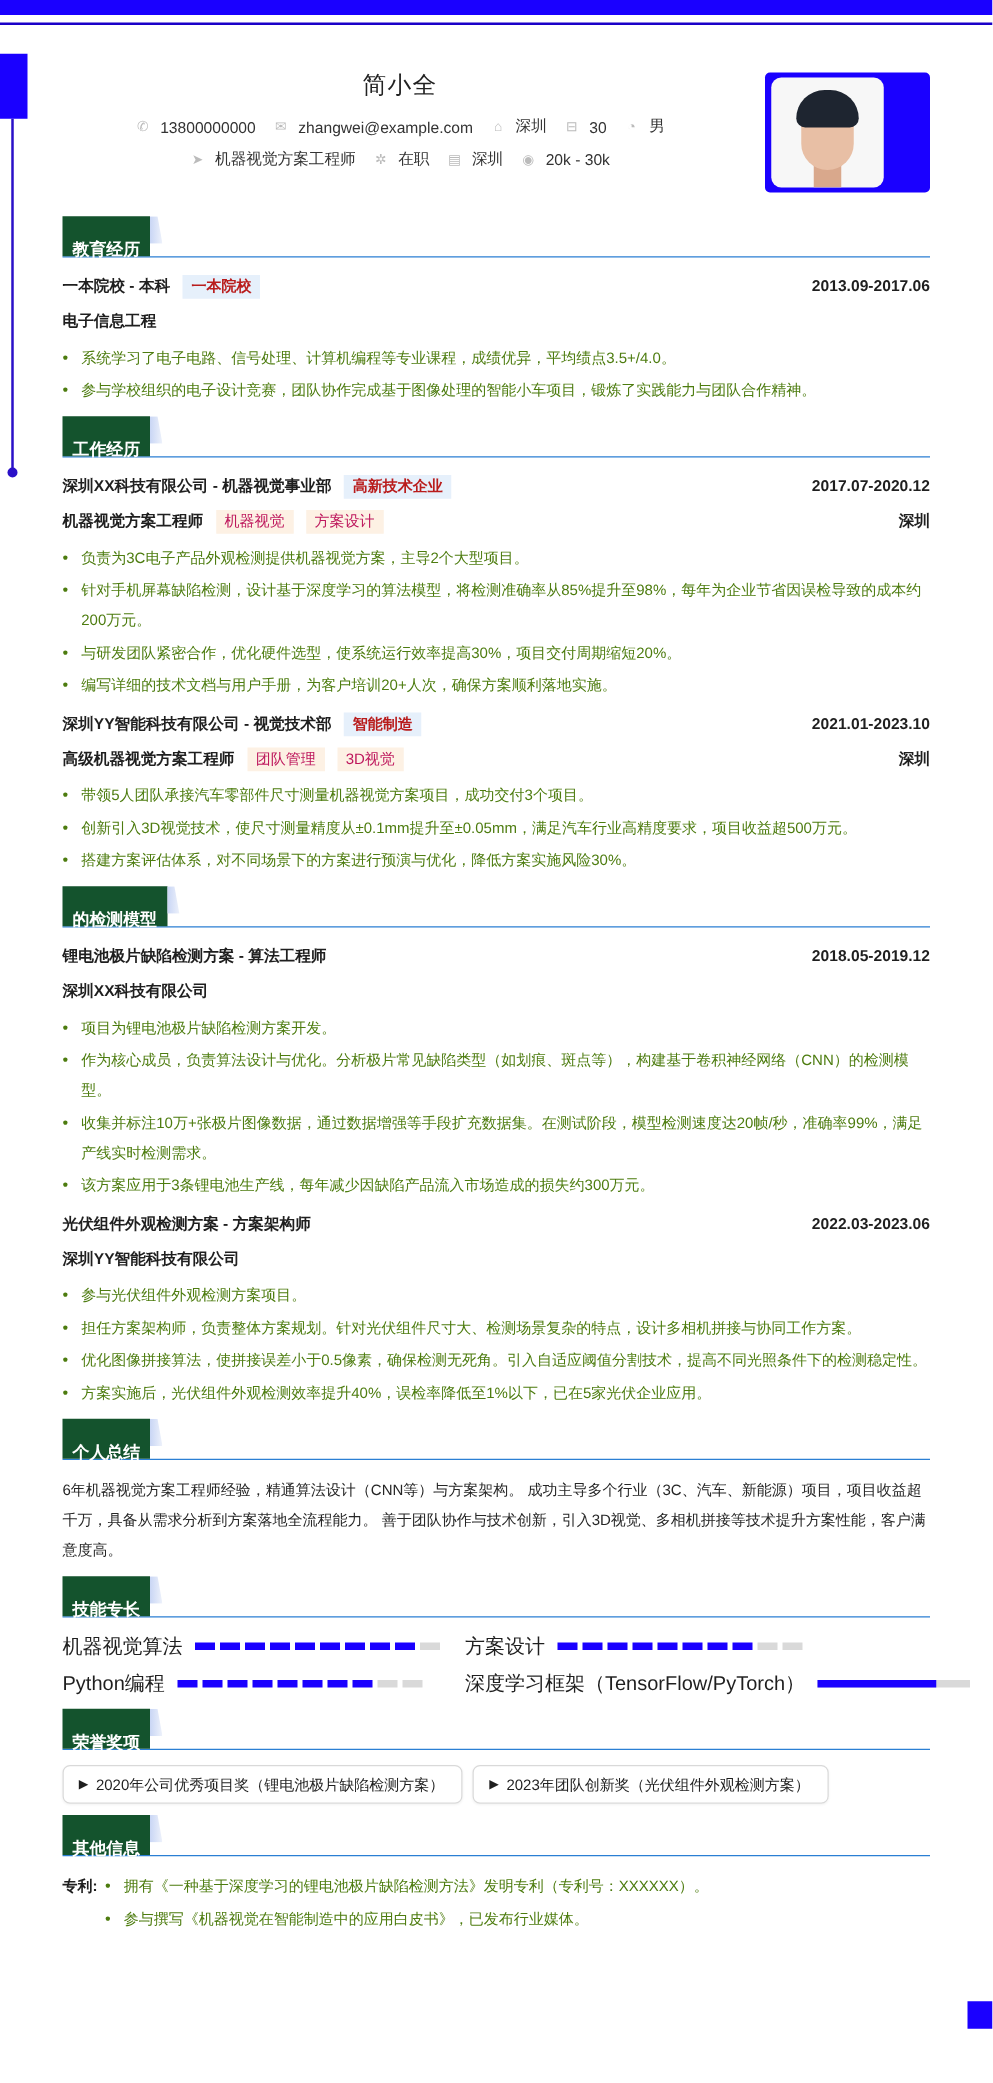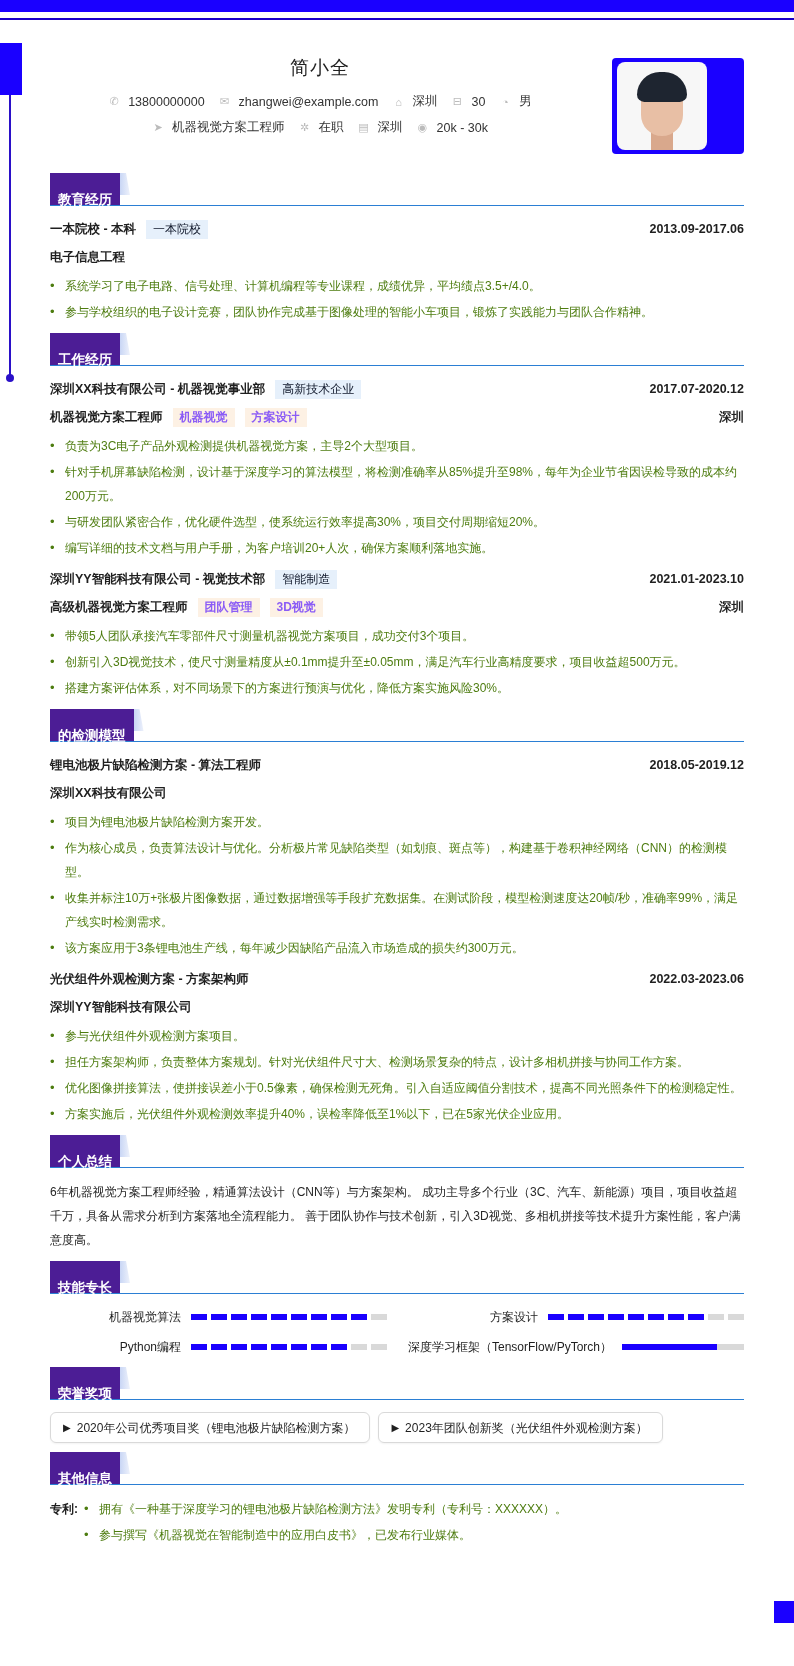--- a/index.html
+++ b/index.html
@@ -21,39 +21,39 @@
 
   .photo-frame { position: absolute; top: 58px; left: 612px; width: 132px; height: 96px; background: #1a00ff; border-radius: 4px; }
   .photo { position: absolute; top: 4px; left: 5px; width: 90px; height: 88px; background: #f7f7f7; border-radius: 8px; overflow: hidden; }
   .face-hair { position: absolute; left: 20px; top: 10px; width: 50px; height: 30px; background: #1e2530; border-radius: 25px 25px 8px 8px; }
   .face { position: absolute; left: 24px; top: 20px; width: 42px; height: 54px; background: #e8bfa5; border-radius: 20px 20px 22px 22px; }
   .neck { position: absolute; left: 34px; top: 70px; width: 22px; height: 18px; background: #d9a88c; }
 
   .content { position: absolute; top: 182px; left: 50px; width: 694px; }
   .section { margin-bottom: 18px; }
   .sec-head { position: relative; height: 24px; border-bottom: 1px solid #2b7fd4; margin-bottom: 12px; }
-  .sec-title { position: absolute; left: 0; bottom: 0; height: 22px; line-height: 22px; padding: 16px 8px; background: #4c1d95; color: #fff; font-weight: bold; font-size: 13.5px; }
+  .sec-title { position: absolute; left: 0; bottom: 0; height: 22px; line-height: 22px; padding: 16px 8px; background: #14532d; color: #fff; font-weight: bold; font-size: 13.5px; }
   .sec-title::after { content: ""; position: absolute; right: -10px; top: 0; width: 10px; height: 22px; background: linear-gradient(90deg, #c9d6f5, #eef2fb); clip-path: polygon(0 0, 60% 0, 100% 100%, 0 100%); }
 
   .row { display: flex; justify-content: space-between; align-items: center; height: 22px; margin-bottom: 6px; }
   .row-left { display: flex; align-items: center; gap: 10px; font-weight: bold; font-size: 12.5px; }
   .row-right { font-weight: bold; font-size: 12.5px; }
-  .tag-blue { background: #e6f0fb; color: #0f172a; font-weight: normal; padding: 1px 7px; font-size: 12px; }
-  .tag-orange { background: #fdf1e4; color: #8b5cf6; font-weight: bold; padding: 1px 7px; font-size: 12px; }
+  .tag-blue { background: #e6f0fb; color: #b91c1c; font-weight: bold; padding: 1px 7px; font-size: 12px; }
+  .tag-orange { background: #fdf1e4; color: #be185d; font-weight: normal; padding: 1px 7px; font-size: 12px; }
   .subtitle { font-weight: bold; font-size: 12.5px; height: 22px; line-height: 22px; margin-bottom: 6px; }
 
   ul.bullets { list-style: none; }
   ul.bullets li { position: relative; padding-left: 15px; line-height: 24px; font-size: 12px; color: #4d7c0f; margin-bottom: 2px; }
   ul.bullets li::before { content: "•"; position: absolute; left: 0; top: 0; font-size: 13px; }
   .entry { margin-bottom: 8px; }
 
   .summary { font-size: 12px; line-height: 24px; color: #262626; }
 
   .skills { display: grid; grid-template-columns: 1fr 1fr; row-gap: 8px; column-gap: 20px; }
-  .skill { display: flex; align-items: center; gap: 10px; height: 22px; font-size: 12px; justify-content: flex-end; }
+  .skill { display: flex; align-items: center; gap: 10px; height: 22px; font-size: 16px; }
   .skill-label { white-space: nowrap; }
   .dashes { display: flex; gap: 4px; }
   .dash { width: 16px; height: 6px; background: #d9d9d9; }
   .dash.on { background: #1a00ff; }
   .bar { width: 122px; height: 6px; background: #d9d9d9; position: relative; }
   .bar-fill { position: absolute; left: 0; top: 0; height: 6px; background: #1a00ff; }
 
   .awards { display: flex; gap: 8px; }
   .award { border: 1px solid #d9d9d9; border-radius: 6px; padding: 0 14px 0 12px; height: 31px; line-height: 30px; font-size: 12px; display: flex; align-items: center; gap: 6px; box-shadow: 0 1px 2px rgba(0,0,0,0.05); }
   .tri { font-size: 10px; }

